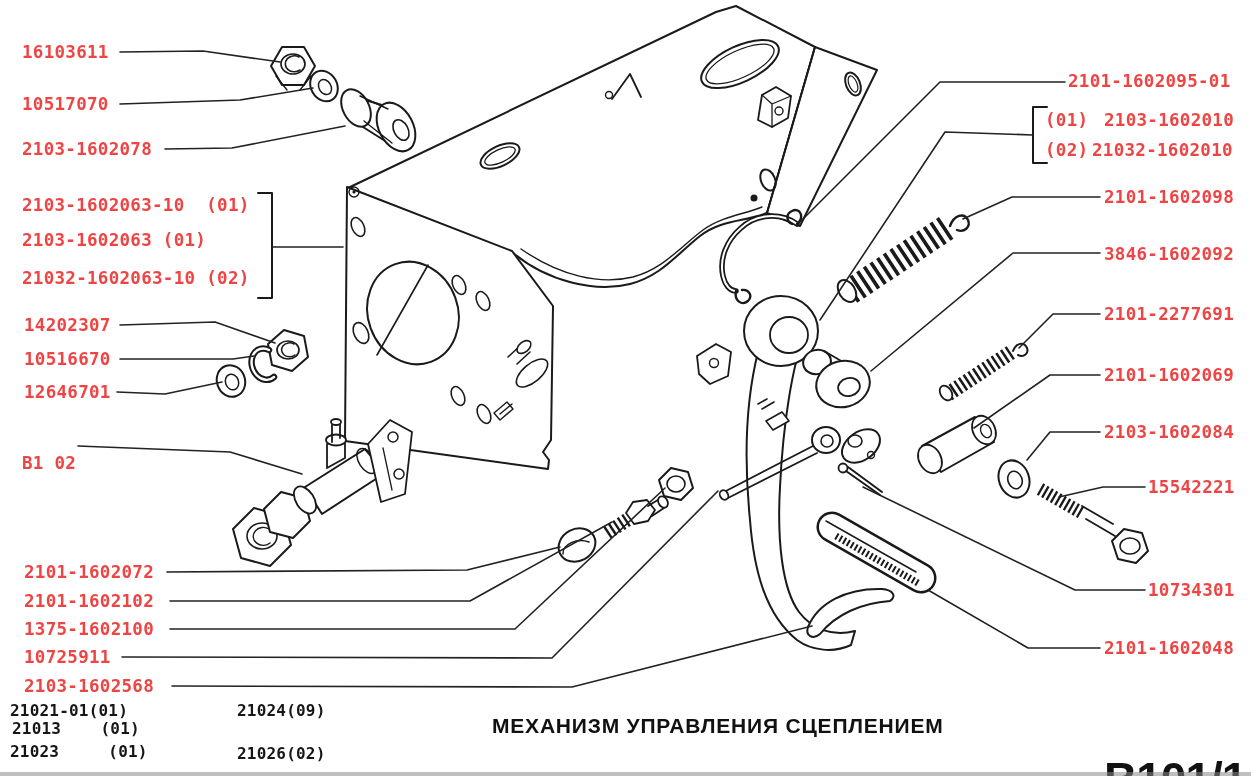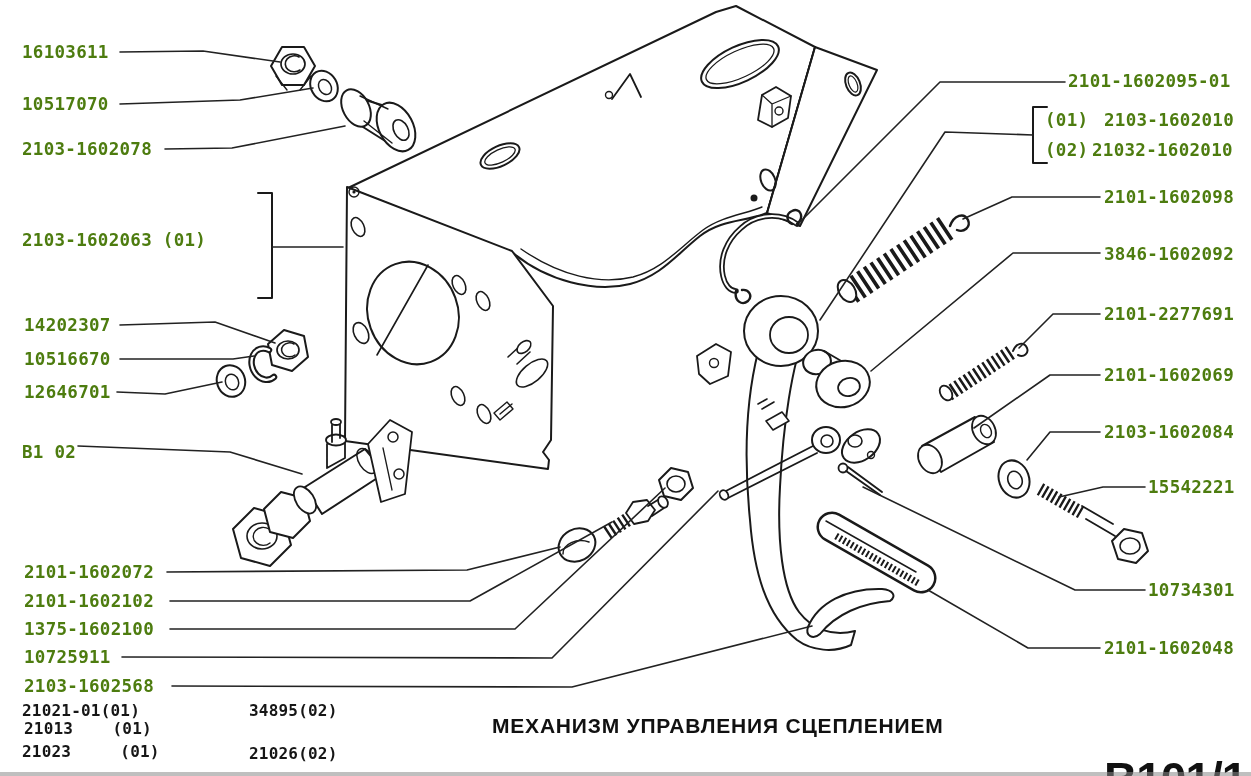--- a/index.html
+++ b/index.html
@@ -1,21 +1,21 @@
 <!DOCTYPE html>
 <html><head>
 <meta charset="utf-8">
 <style>
   html,body{margin:0;padding:0;background:#e8e8e8;}
   #page{position:relative;width:1251px;height:776px;background:#ffffff;overflow:hidden;
         font-family:"DejaVu Sans Mono",monospace;color:#161616;}
   .lbl{position:absolute;font:bold 17.5px "DejaVu Sans Mono",monospace;letter-spacing:.3px;
-       white-space:pre;line-height:1;color:#4d7c0f;}
+       white-space:pre;line-height:1;color:#ef4444;}
   .fn{position:absolute;font:bold 16px "DejaVu Sans Mono",monospace;letter-spacing:.2px;
-      white-space:pre;line-height:1;color:#161616;margin-left:12px;}
+      white-space:pre;line-height:1;color:#161616;}
   .title{position:absolute;left:492px;top:714px;font:bold 21px "Liberation Sans",sans-serif;
          letter-spacing:.8px;white-space:nowrap;color:#111;}
   .sheet{position:absolute;left:1104px;top:704px;font:bold 46px "Liberation Sans",sans-serif;
          letter-spacing:-1px;white-space:nowrap;color:#111;margin-top:48px;}
   svg{position:absolute;left:0;top:0;}
   .edge{position:absolute;left:0;top:772px;width:1251px;height:4px;background:#8a8a8a;opacity:.55;}
 </style>
 </head>
 <body>
 
@@ -266,26 +266,28 @@
         <polyline points="1145,590 1075,590 863,487"></polyline>
         <polyline points="1100,648 1028,648 928,590"></polyline>
       </g>
     </g>
   </svg>
 
   <div class="lbl" style="left:22px;top:44px">16103611</div>
   <div class="lbl" style="left:22px;top:96px">10517070</div>
   <div class="lbl" style="left:22px;top:141px">2103-1602078</div>
 
+  <div class="lbl" style="left:22px;top:197px">2103-1602063-10  (01)</div>
   <div class="lbl" style="left:22px;top:232px">2103-1602063 (01)</div>
+  <div class="lbl" style="left:22px;top:270px">21032-1602063-10 (02)</div>
 
   <div class="lbl" style="left:24px;top:317px">14202307</div>
   <div class="lbl" style="left:24px;top:351px">10516670</div>
   <div class="lbl" style="left:24px;top:384px">12646701</div>
-  <div class="lbl" style="left:22px;top:444px">B1 02</div>
+  <div class="lbl" style="left:22px;top:455px">B1 02</div>
 
   <div class="lbl" style="left:24px;top:564px">2101-1602072</div>
   <div class="lbl" style="left:24px;top:593px">2101-1602102</div>
   <div class="lbl" style="left:24px;top:621px">1375-1602100</div>
   <div class="lbl" style="left:24px;top:649px">10725911</div>
   <div class="lbl" style="left:24px;top:678px">2103-1602568</div>
 
   <div class="lbl" style="left:1068px;top:73px">2101-1602095-01</div>
   <div class="lbl" style="left:1045px;top:112px">(01)</div>
   <div class="lbl" style="left:1104px;top:112px">2103-1602010</div>
@@ -296,20 +298,20 @@
   <div class="lbl" style="left:1104px;top:306px">2101-2277691</div>
   <div class="lbl" style="left:1104px;top:367px">2101-1602069</div>
   <div class="lbl" style="left:1104px;top:424px">2103-1602084</div>
   <div class="lbl" style="left:1148px;top:479px">15542221</div>
   <div class="lbl" style="left:1148px;top:582px">10734301</div>
   <div class="lbl" style="left:1104px;top:640px">2101-1602048</div>
 
   <div class="fn" style="left:10px;top:703px">21021-01(01)</div>
   <div class="fn" style="left:12px;top:721px">21013    (01)</div>
   <div class="fn" style="left:10px;top:744px">21023     (01)</div>
-  <div class="fn" style="left:237px;top:703px">34895(02)</div>
+  <div class="fn" style="left:237px;top:703px">21024(09)</div>
   <div class="fn" style="left:237px;top:746px">21026(02)</div>
 
   <div class="title">МЕХАНИЗМ УПРАВЛЕНИЯ СЦЕПЛЕНИЕМ</div>
   <div class="sheet">B101/1</div>
 
   <div class="edge"></div>
 </div>
 
 </body></html>

